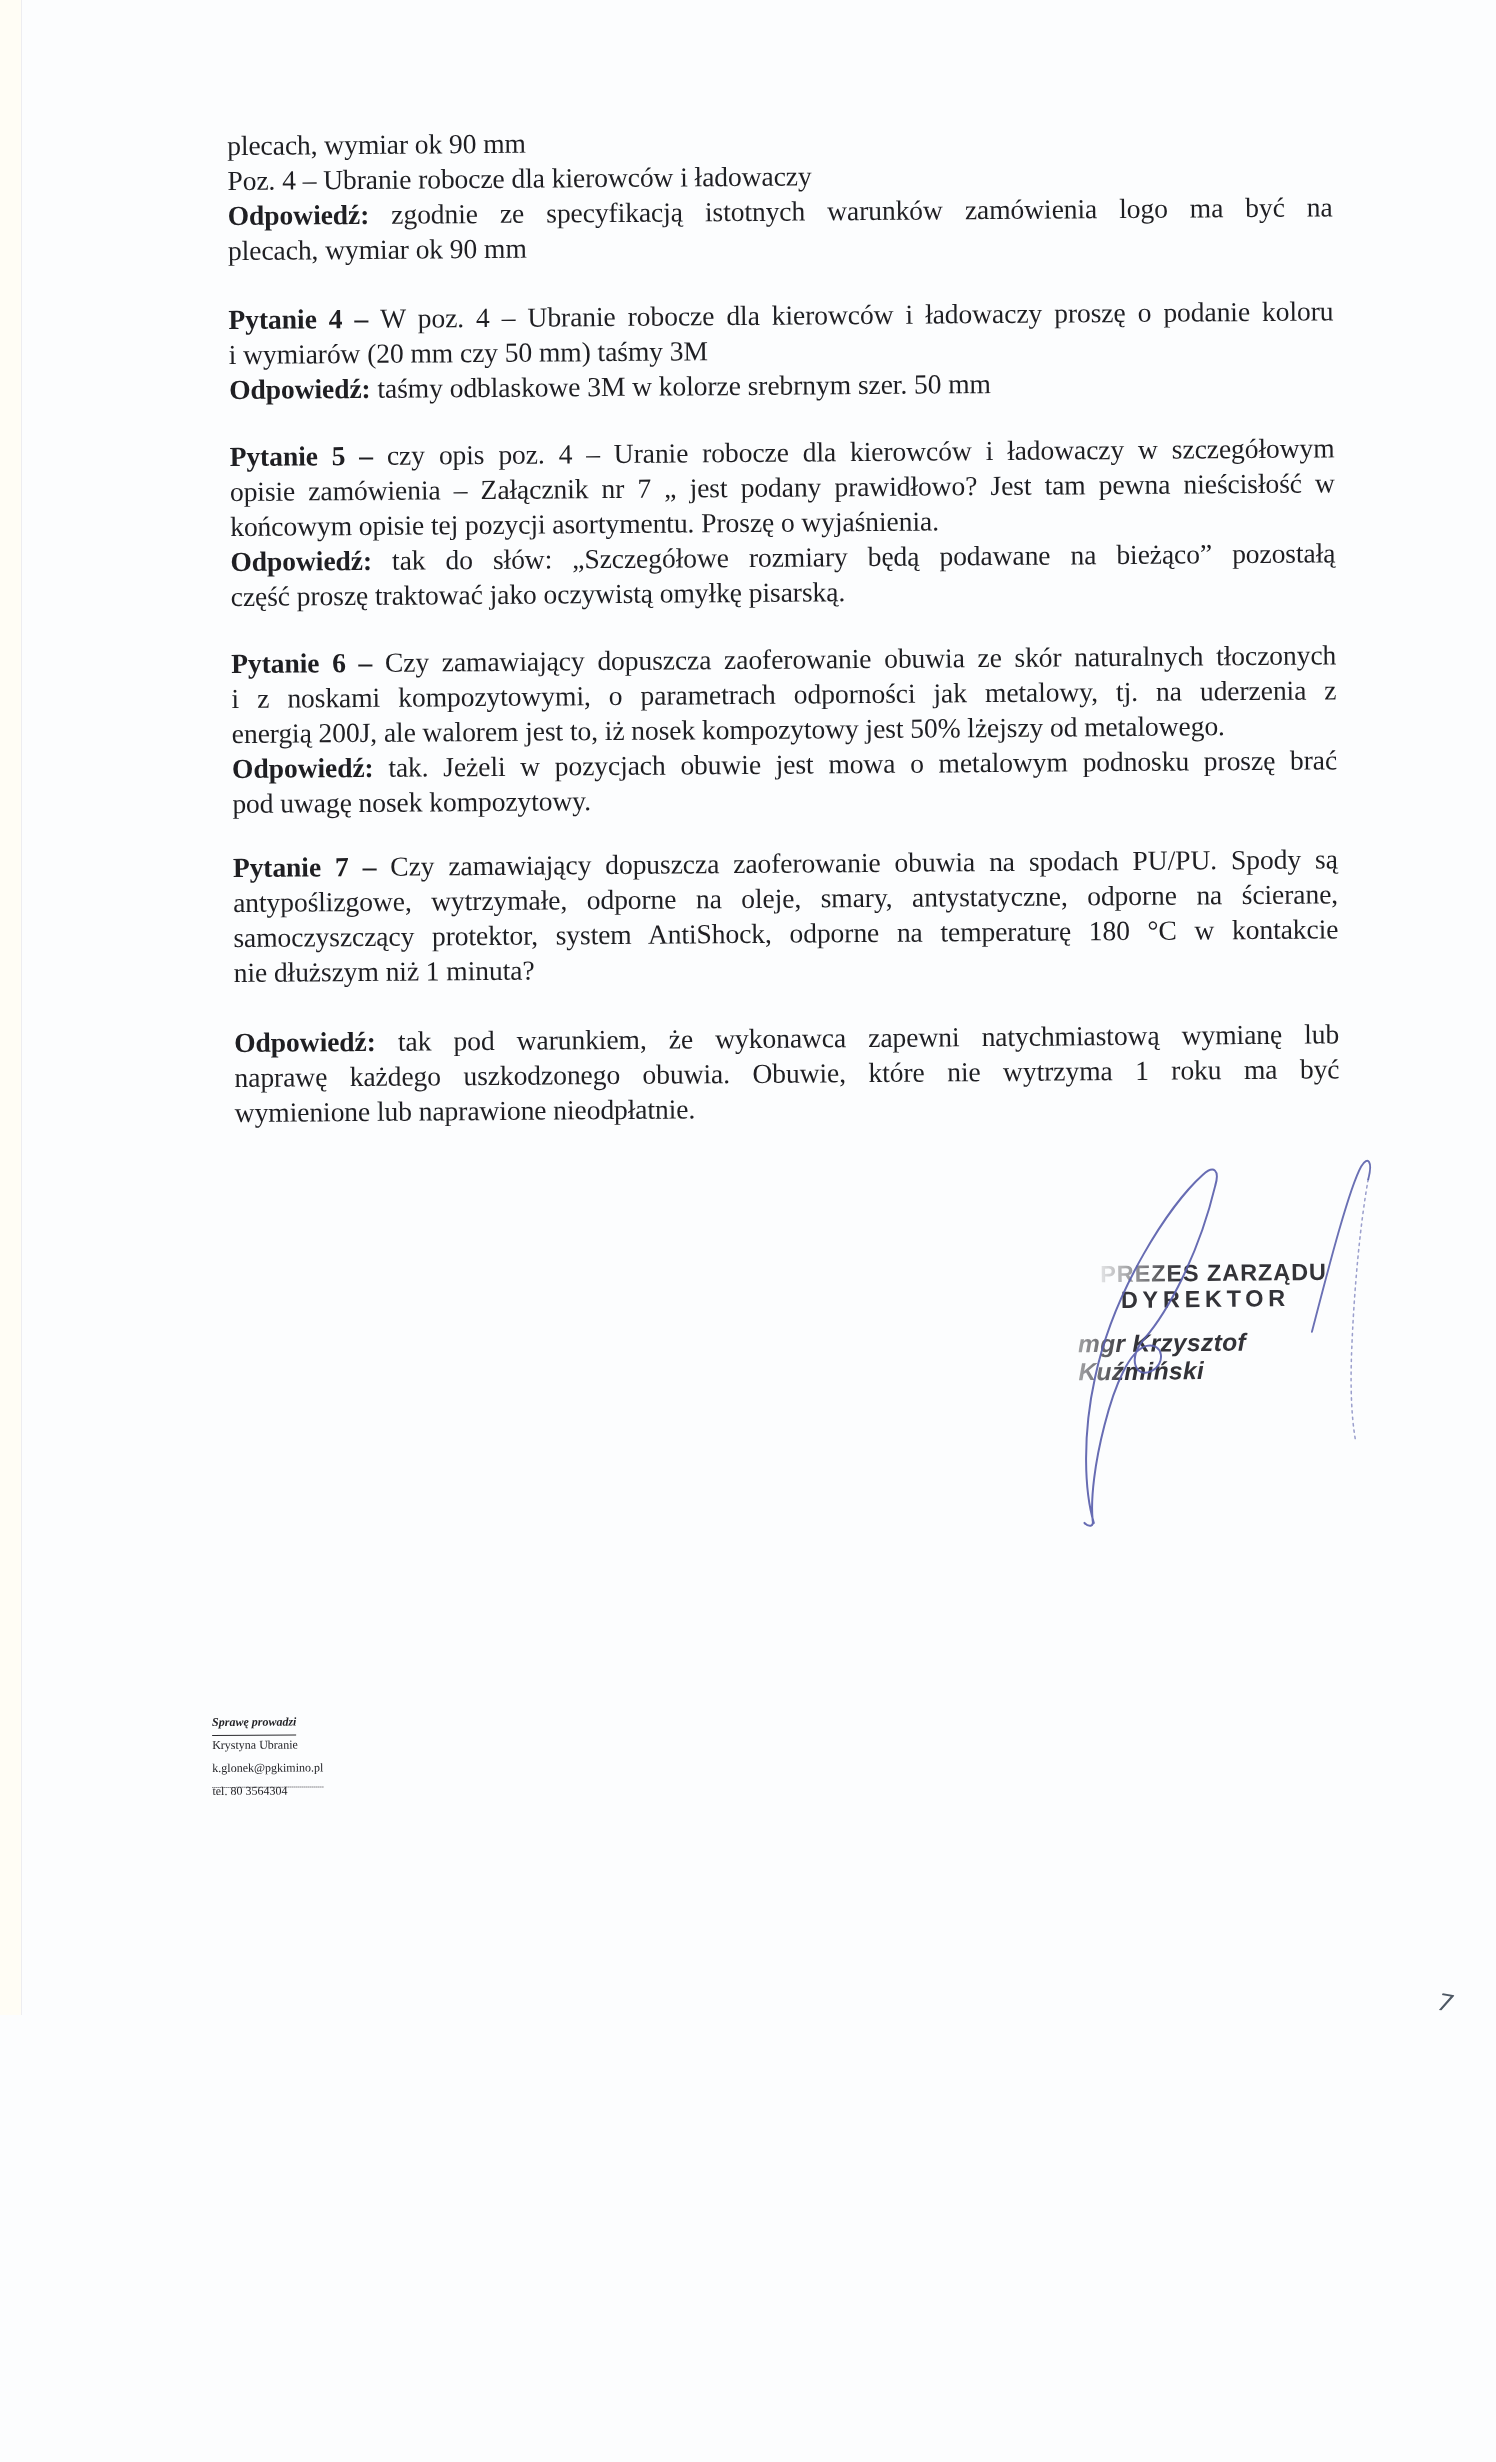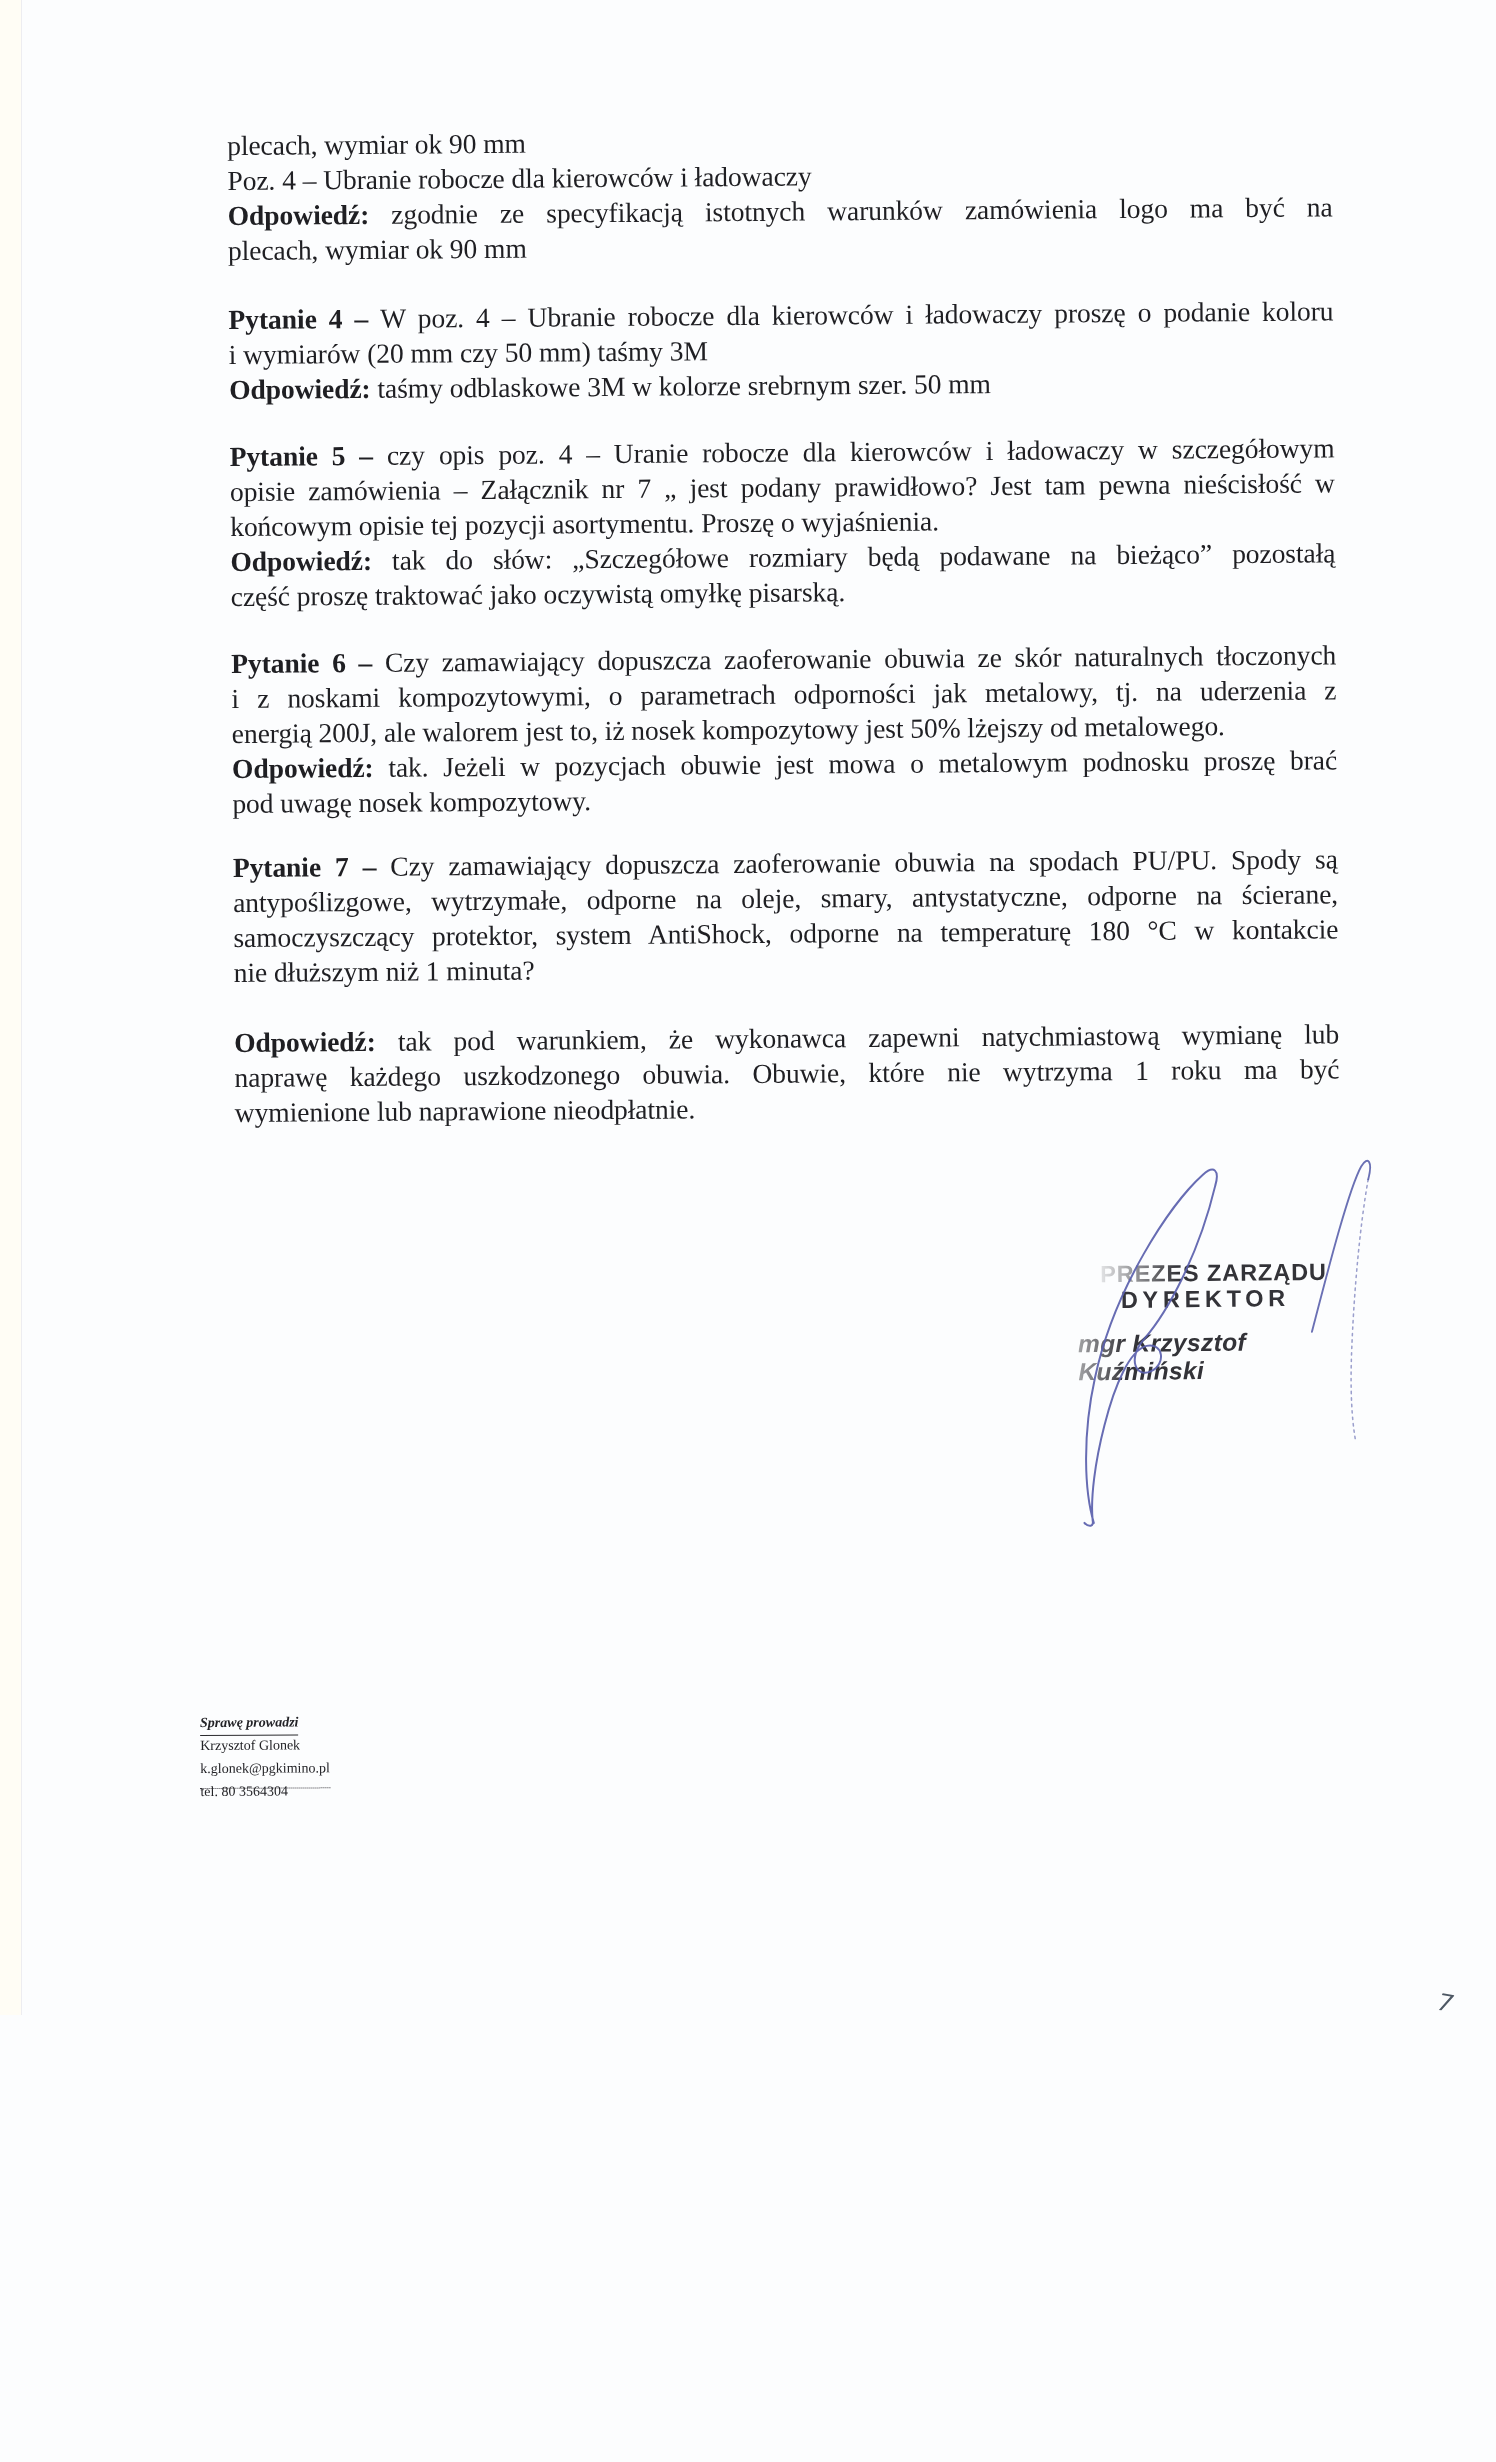--- a/index.html
+++ b/index.html
@@ -50,22 +50,22 @@
   .stamp-name {
     position:absolute; left:4.7px; top:69px;
     font-size:24.6px; font-weight:bold; font-style:italic; letter-spacing:0.3px;
     -webkit-mask-image:linear-gradient(90deg, rgba(0,0,0,.45), #000 18%);
     mask-image:linear-gradient(90deg, rgba(0,0,0,.45), #000 18%);
   }
   
   .sig { position:absolute; left:0; top:0; pointer-events:none; }
   
   .footer {
-    position:absolute; left:200px; top:1711px;
-    font-size:14px; line-height:23px; color:#232327;
+    position:absolute; left:212px; top:1711px;
+    font-size:12px; line-height:23px; color:#232327;
     transform:rotate(-0.3deg); transform-origin:left top;
   }
   .footer-heading {
     font-weight:bold; font-style:italic;
     border-bottom:1.8px solid #2a2a2e; padding-bottom:0.6px;
     display:inline-block;
   }
   .footer-line { height:23px; white-space:nowrap; }
   .footer-email { border-bottom:1.2px dotted #3a3a40; padding-bottom:9px; display:inline-block; line-height:20px; }
   
@@ -149,19 +149,19 @@
          C 2262 2180 2300 2030 2322 1990
          C 2334 1970 2342 1982 2334 2012"></path>
     <path stroke-width="2.6" stroke-opacity="0.6" stroke-dasharray="4 7" d="M 2334 2012
          C 2320 2090 2310 2200 2306 2300
          C 2303 2370 2306 2420 2312 2455"></path>
   </g>
 </svg>
 
 <div class="footer">
   <div class="footer-line"><span class="footer-heading">Sprawę prowadzi</span></div>
-  <div class="footer-line">Krzysztof Glonek</div>
+  <div class="footer-line">Krystyna Ubranie</div>
   <div class="footer-line"><span class="footer-email">k.glonek@pgkimino.pl</span></div>
   <div class="footer-line">tel. 80 3564304</div>
 </div>
 
 <div class="page-mark">7</div>
 
 
 </body></html>

